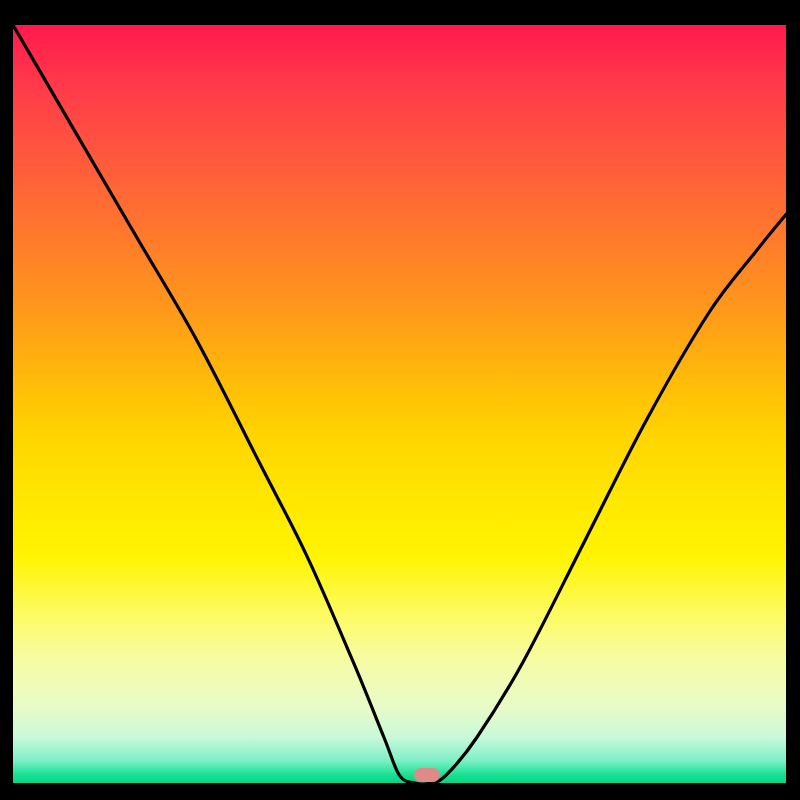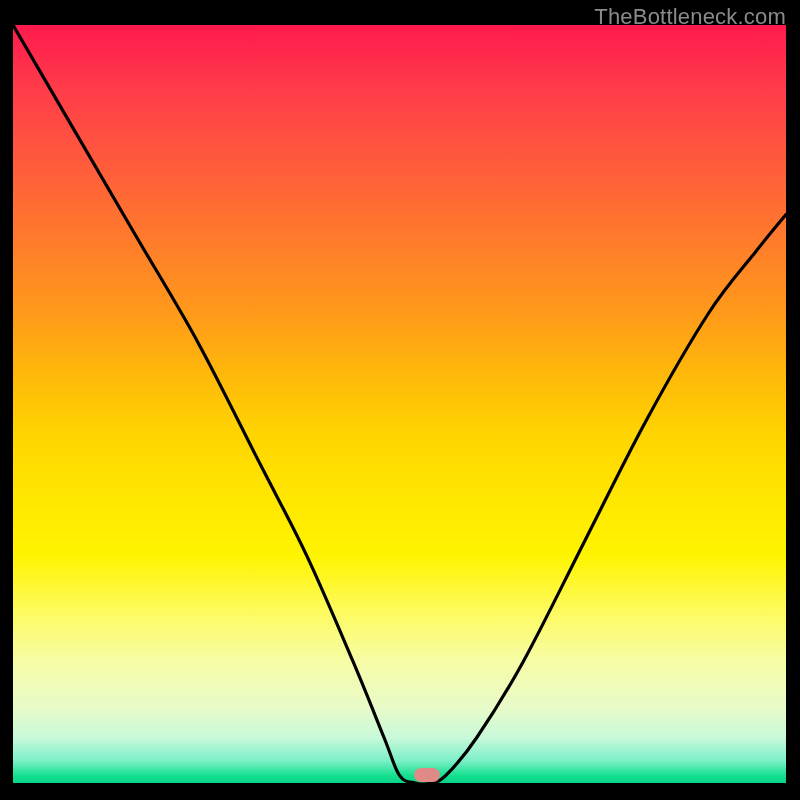--- a/index.html
+++ b/index.html
@@ -66,21 +66,20 @@
     height: 14px;
     border-radius: 7px;
     background: #e08a87;
     
   }
 </style>
 </head>
 <body>
 
 <div class="stage">
-  <div class="watermark">TheBottleneck.com</div>
 
   <div class="plot">
     <svg class="curve" viewBox="0 0 773 758" preserveAspectRatio="none">
       <path id="curve-path" fill="none" stroke-width="3.2" stroke-linecap="round" stroke-linejoin="round" stroke="#000000" d="M 0.0 0.0 C 10.3 17.7, 41.2 70.7, 61.8 106.1 C 82.5 141.5, 103.1 176.9, 123.7 212.2 C 144.3 247.6, 164.9 280.5, 185.5 318.4 C 206.1 356.3, 229.3 404.3, 247.4 439.6 C 265.4 475.0, 278.3 497.8, 293.7 530.6 C 309.2 563.4, 327.2 606.4, 340.1 636.7 C 353.0 667.0, 363.3 693.6, 371.0 712.5 C 378.8 731.5, 381.3 742.8, 386.5 750.4 C 391.7 758.0, 396.8 756.7, 402.0 758.0 C 407.1 759.3, 412.3 759.3, 417.4 758.0 C 422.6 756.7, 425.2 758.0, 432.9 750.4 C 440.6 742.8, 450.9 731.5, 463.8 712.5 C 476.7 693.6, 492.1 669.6, 510.2 636.7 C 528.2 603.9, 551.4 555.9, 572.0 515.4 C 592.6 475.0, 613.2 432.1, 633.9 394.2 C 654.5 356.3, 677.7 315.8, 695.7 288.0 C 713.7 260.2, 729.2 243.8, 742.1 227.4 C 755.0 211.0, 767.8 195.8, 773.0 189.5"></path>
     </svg>
 
     <div class="marker" id="min-marker" style="left: 400.555px; top: 743.42px; background: rgb(224, 138, 135);"></div>
   </div>
 </div>
 

